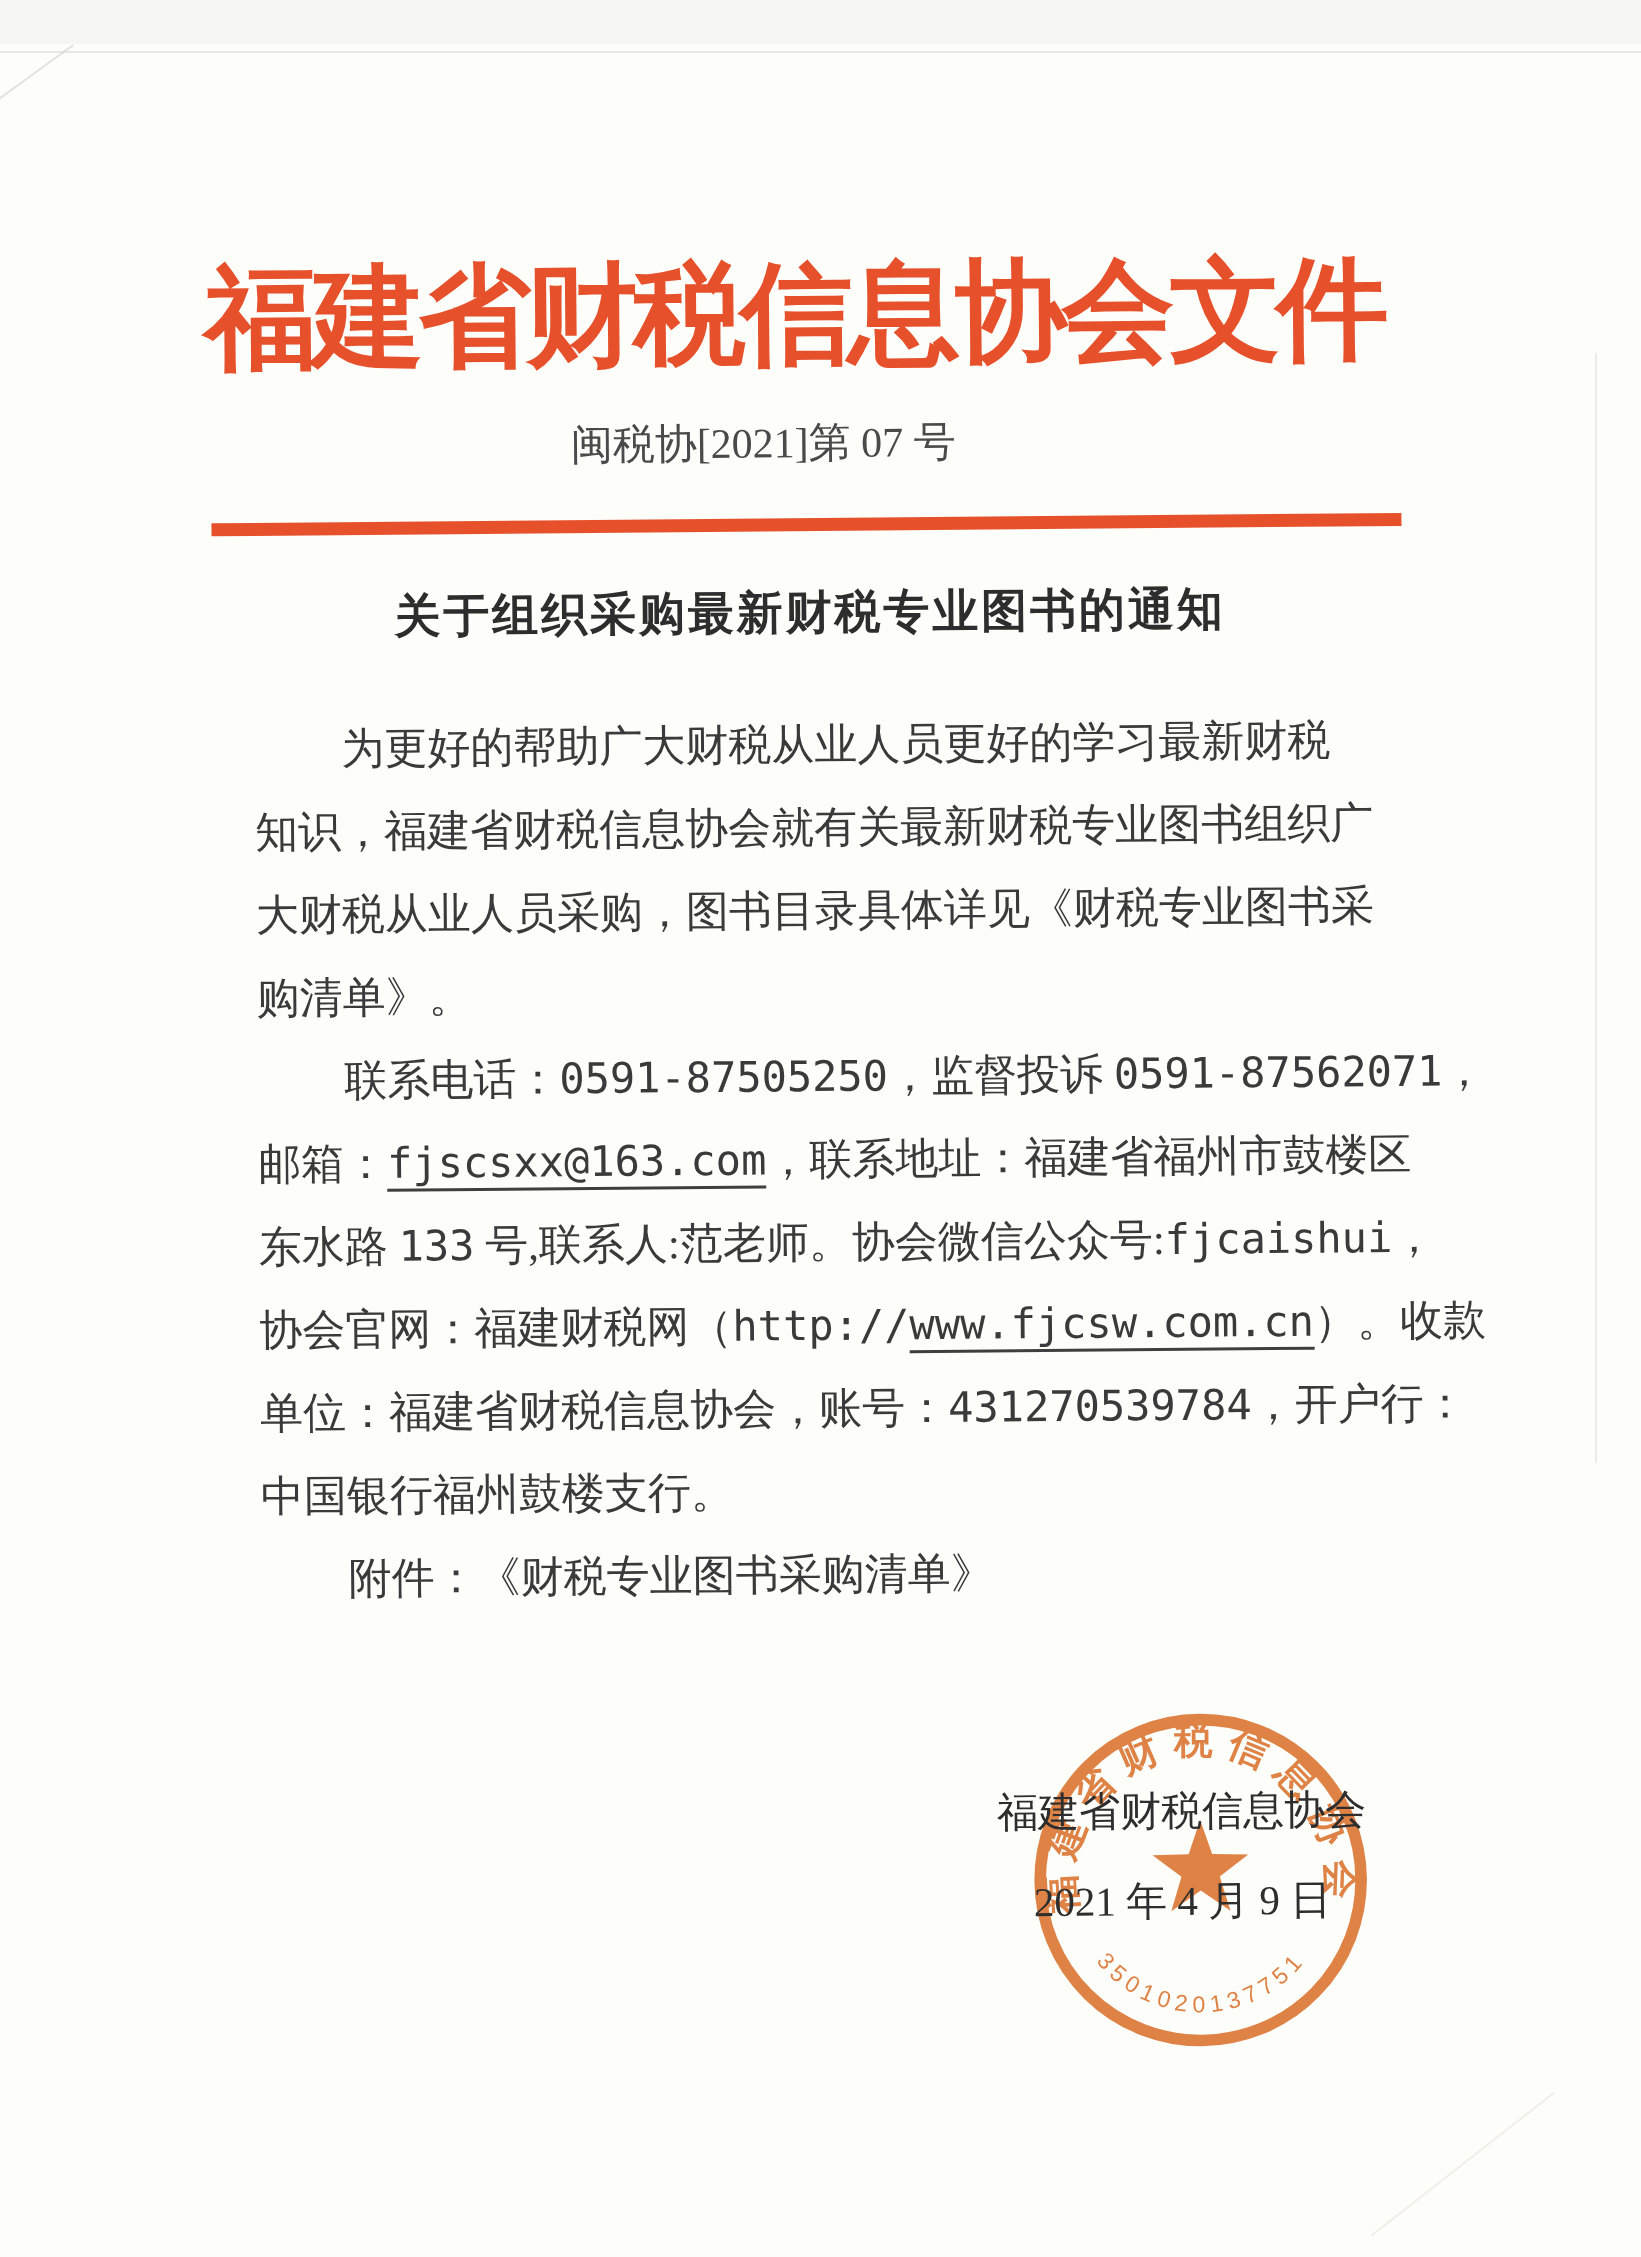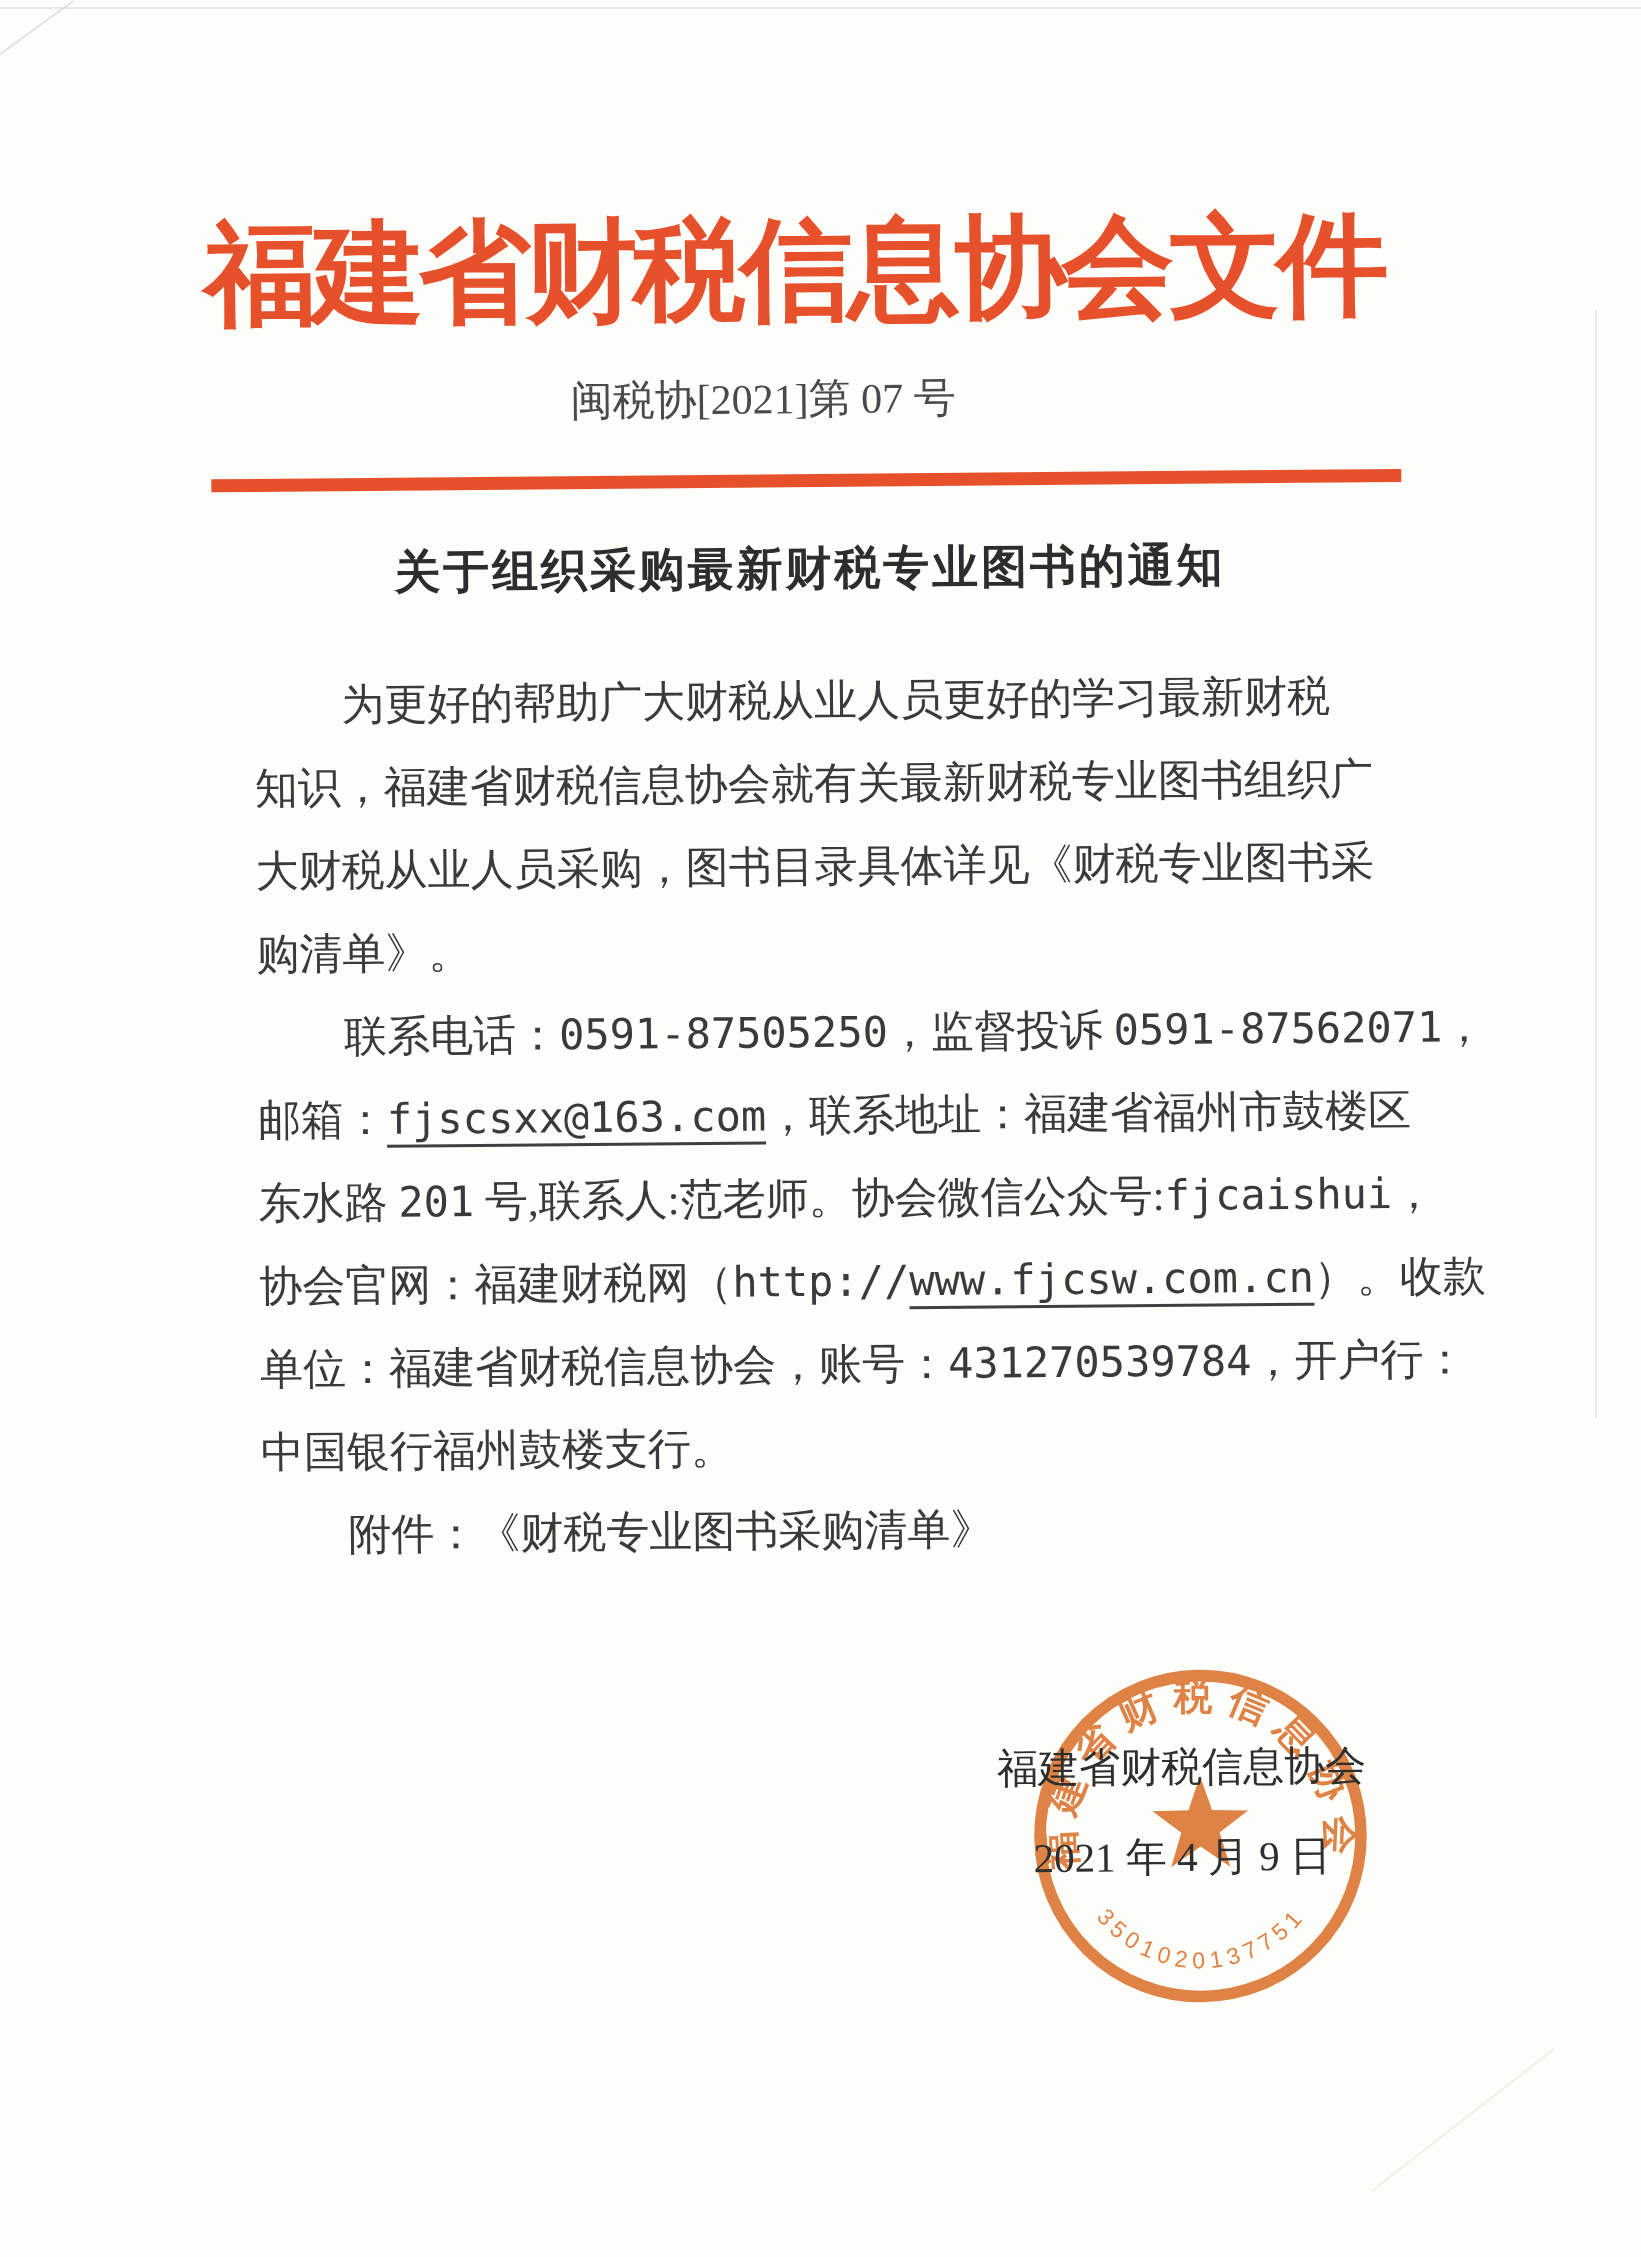--- a/index.html
+++ b/index.html
@@ -5,20 +5,21 @@
   html,body{margin:0;padding:0;}
   body{
     width:1641px;height:2257px;
     background:#f6f6f2;
     font-family:"Liberation Serif","DejaVu Serif",serif;
     position:relative;overflow:hidden;
   }
   .page{
     position:absolute;inset:0;
     background:#fdfdfa;
+    margin-top:44px;
   }
   
   .scan-top-edge{position:absolute;top:6.8px;left:0;right:0;height:1.9px;background:#dcdcd8;opacity:.65;}
   .scan-corner{position:absolute;left:-9.7px;top:27px;width:92px;height:1.9px;background:#d6d6d2;transform:rotate(-36deg);opacity:.7;}
   .scan-right-line{position:absolute;left:1595px;top:309px;width:1.9px;height:1110px;background:#e4e4e0;opacity:.7;}
   .scan-fold{position:absolute;left:1347px;top:2119px;width:232px;height:1.9px;background:#edebe4;transform:rotate(-38deg);opacity:.8;}
 
   .content{
     position:absolute;inset:0;
     transform:rotate(-0.5deg);
@@ -117,21 +118,21 @@
 
     <div class="notice-title">关于组织采购最新财税专业图书的通知</div>
 
     <div id="body-lines">
         <div class="body-line indent" style="top: 676px;"><span>为更好的帮助广大财税从业人员更好的学习最新财税</span></div>
         <div class="body-line" style="top: 759px;"><span>知识，福建省财税信息协会就有关最新财税专业图书组织广</span></div>
         <div class="body-line" style="top: 842px;"><span>大财税从业人员采购，图书目录具体详见《财税专业图书采</span></div>
         <div class="body-line" style="top: 925px;"><span>购清单》。</span></div>
         <div class="body-line indent" style="top: 1008px;"><span>联系电话：</span><span class="seg-mono">0591-87505250</span><span>，监督投诉 </span><span class="seg-mono">0591-87562071</span><span>，</span></div>
         <div class="body-line" style="top: 1091px;"><span>邮箱：</span><span class="seg-mono seg-underline">fjscsxx@163.com</span><span>，联系地址：福建省福州市鼓楼区</span></div>
-        <div class="body-line" style="top: 1174px;"><span>东水路 </span><span class="seg-mono">201</span><span> 号,联系人:范老师。协会微信公众号:</span><span class="seg-mono">fjcaishui</span><span>，</span></div>
+        <div class="body-line" style="top: 1174px;"><span>东水路 </span><span class="seg-mono">133</span><span> 号,联系人:范老师。协会微信公众号:</span><span class="seg-mono">fjcaishui</span><span>，</span></div>
         <div class="body-line" style="top: 1257px;"><span>协会官网：福建财税网（</span><span class="seg-mono">http://</span><span class="seg-mono seg-underline">www.fjcsw.com.cn</span><span>）。收款</span></div>
         <div class="body-line" style="top: 1340px;"><span>单位：福建省财税信息协会，账号：</span><span class="seg-mono">431270539784</span><span>，开户行：</span></div>
         <div class="body-line" style="top: 1423px;"><span>中国银行福州鼓楼支行。</span></div>
         <div class="body-line indent" style="top: 1506px;"><span>附件：《财税专业图书采购清单》</span></div>
       </div>
 
     <svg class="seal-svg" viewBox="0 0 420 420">
       <defs>
         <path id="arcTop" d="M 76.9 244.8 A 131 131 0 1 1 323.1 244.8" fill="none"></path>
         <path id="arcBottom" d="M 87.8 278.6 A 137 137 0 0 0 312.2 278.6" fill="none"></path>

